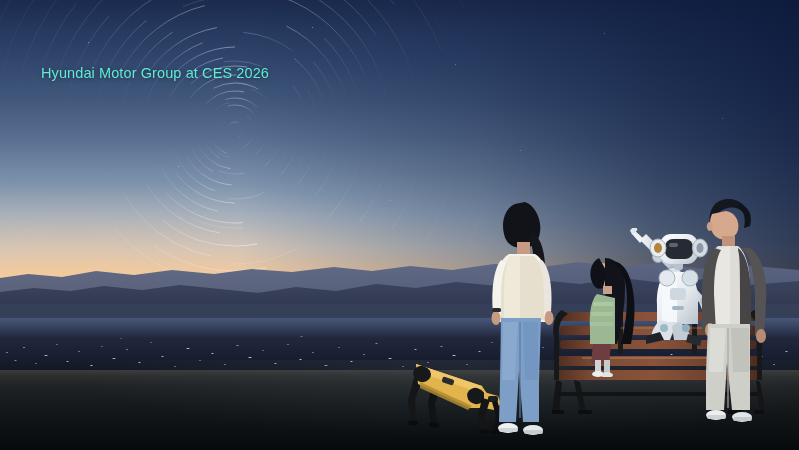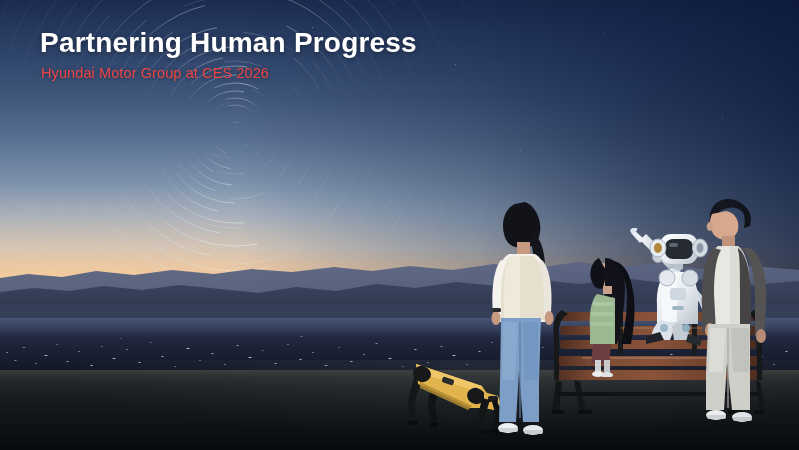--- a/index.html
+++ b/index.html
@@ -158,21 +158,21 @@
     font-size: 28px;
     font-weight: 600;
     letter-spacing: 0.2px;
     text-shadow: 0 1px 5px rgba(0,0,0,.38);
     white-space: nowrap;
   }
   .subline {
     position: absolute;
     left: 41px;
     top: 65px;
-    color: #ef4444;
+    color: #5eead4;
     font-size: 14.5px;
     font-weight: 400;
     letter-spacing: 0.1px;
     text-shadow: 0 1px 4px rgba(0,0,0,.40);
     white-space: nowrap;
   }
 </style>
 </head>
 <body>
 
@@ -580,16 +580,15 @@
       <path d="M37,132 L39,176 L55,176 L55,132 Z" fill="#c2c2bc"></path>
       <rect x="33" y="132" width="2" height="80" fill="#a9a9a3" opacity=".6"></rect>
 
       <ellipse cx="22" cy="219" rx="10" ry="5" fill="#eceef0"></ellipse>
       <ellipse cx="48" cy="221" rx="10" ry="5" fill="#e2e5e8"></ellipse>
       <rect x="13" y="219" width="19" height="4" rx="2" fill="#cdd2d6"></rect>
       <rect x="39" y="221" width="19" height="4" rx="2" fill="#c4c9cd"></rect>
     </svg>
   </div>
 
-  <div class="headline">Partnering Human Progress</div>
   <div class="subline">Hyundai Motor Group at CES 2026</div>
 
 </div>
 
 </body></html>

